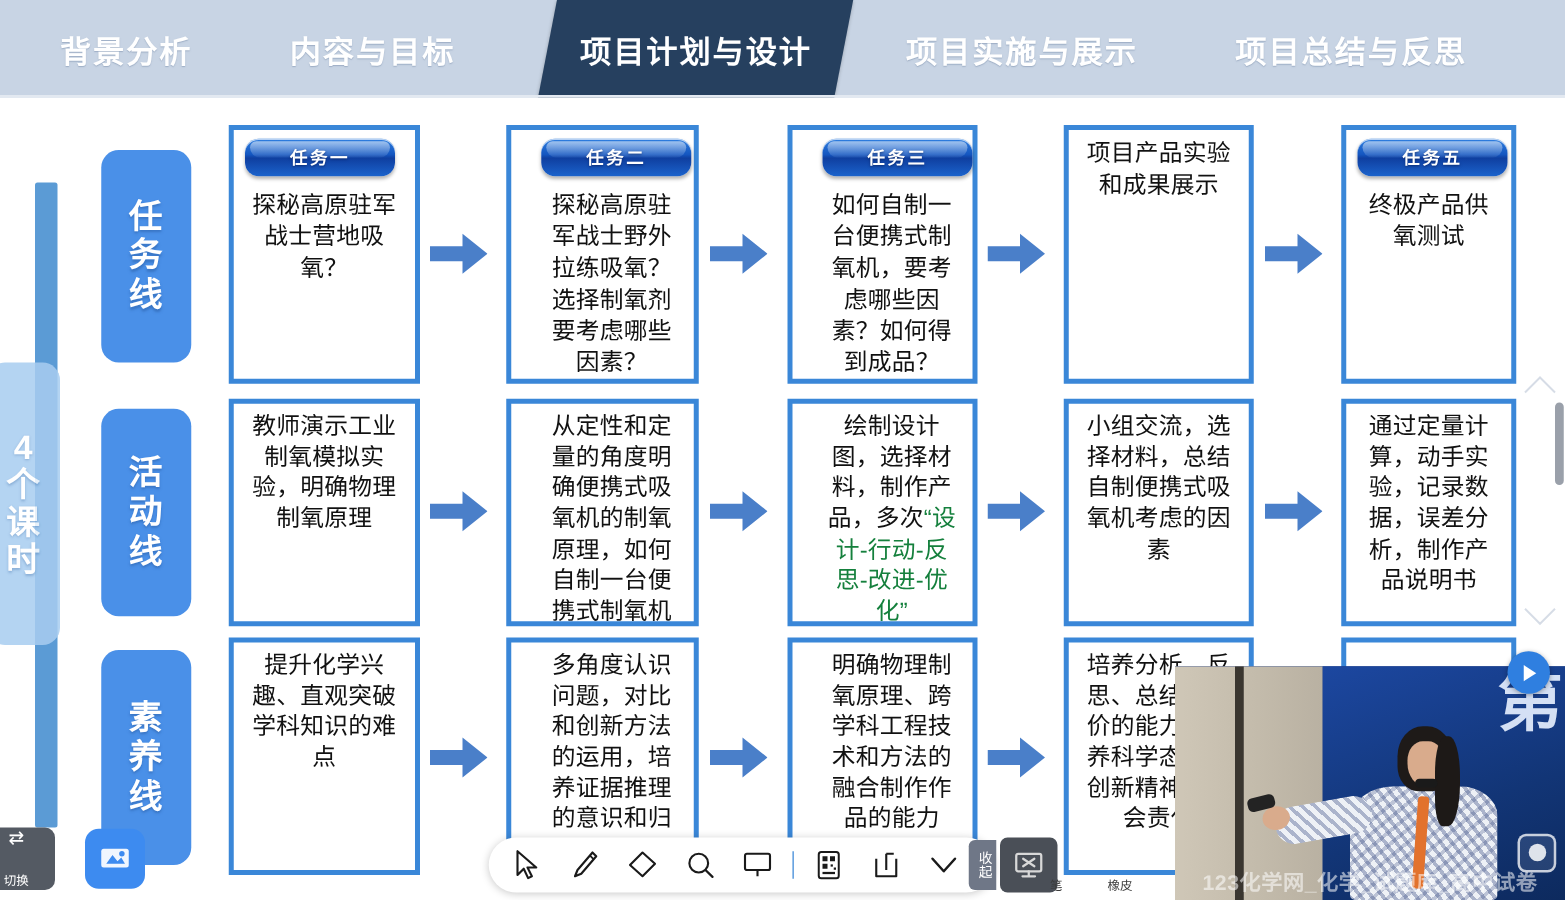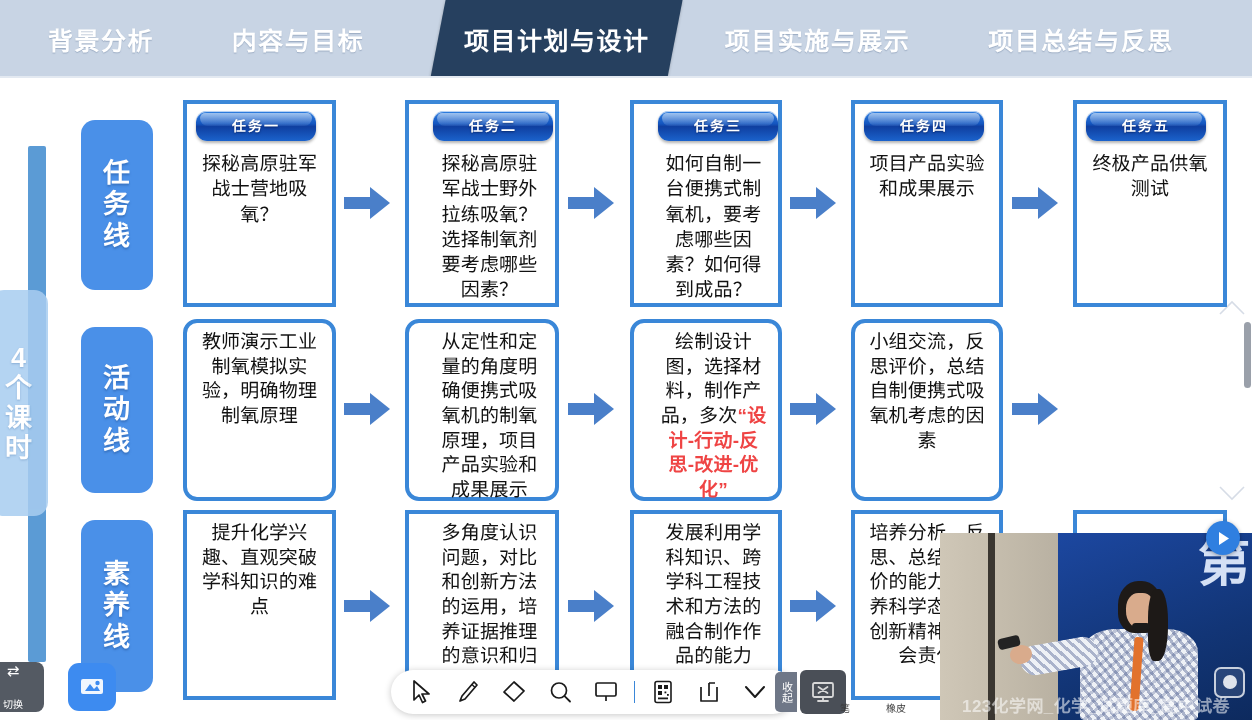--- a/index.html
+++ b/index.html
@@ -97,28 +97,28 @@
   .row-3 .row-label { left: 81px; top: 10px;  height: 172px; }
 
   
   .card {
     position: absolute;
     background: #ffffff;
     border: 4px solid #3a87d8;
     padding: 7px 9px;
   }
   .row-1 .card { top: 0; height: 207px; }
-  .row-2 .card { top: 0; height: 182px; border-radius: 14px; }
+  .row-2 .card { top: 0; height: 182px; }
   .row-3 .card { top: 0; height: 190px; }
 
   .c1 { left: 183px; width: 153px; }
   .c2 { left: 405px; width: 154px; padding-left: 24px; }
   .c3 { left: 630px; width: 152px; padding-left: 24px; }
   .c4 { left: 851px; width: 152px; }
-  .c5 { left: 1073px; width: 154px; }
+  .c5 { left: 1073px; width: 140px; }
 
   .task-badge {
     display: inline-block;
     min-width: 120px;
     padding: 4px 10px 6px 10px;
     margin-bottom: 6px;
     border-radius: 11px;
     color: #ffffff;
     font-weight: 700;
     font-size: 14px;
@@ -143,21 +143,21 @@
     font-size: 19.5px;
     line-height: 1.30;
     color: #111111;
     letter-spacing: 0.2px;
     word-break: break-all;
     text-align: center;
   }
   .row-1 .card-text { font-size: 19px; line-height: 1.33; }
   .row-2 .card-text { font-size: 19px; line-height: 1.30; }
   .row-3 .card-text { font-size: 19px; line-height: 1.30; }
-  .hl-red { color: #ef4444; font-weight: bold; }
+  .hl-red { color: #15803d; }
 
   
   .arrow {
     position: absolute;
     width: 46px; height: 36px;
   }
   .row-1 .arrow { top: 85px; }
   .row-2 .arrow { top: 72px; }
   .row-3 .arrow { top: 78px; }
   .a1 { left: 344px; }
@@ -431,23 +431,20 @@
         <div class="card-text">如何自制一台便携式制氧机，要考虑哪些因素？如何得到成品？</div>
       </div>
 
       <div class="arrow a3">
         <svg viewBox="0 0 46 36">
             <path d="M0 12 L26 12 L26 2 L46 18 L26 34 L26 24 L0 24 Z" fill="#4a7fc9"></path>
           </svg>
       </div>
 
       <div class="card c4">
-        <div class="task-badge">
-          <span class="tb-text">任务四</span>
-        </div>
         <div class="card-text">项目产品实验和成果展示</div>
       </div>
 
       <div class="arrow a4">
         <svg viewBox="0 0 46 36">
             <path d="M0 12 L26 12 L26 2 L46 18 L26 34 L26 24 L0 24 Z" fill="#4a7fc9"></path>
           </svg>
       </div>
 
       <div class="card c5">
@@ -469,49 +466,52 @@
         <div class="card-text">教师演示工业制氧模拟实验，明确物理制氧原理</div>
       </div>
 
       <div class="arrow a1">
         <svg viewBox="0 0 46 36">
             <path d="M0 12 L26 12 L26 2 L46 18 L26 34 L26 24 L0 24 Z" fill="#4a7fc9"></path>
           </svg>
       </div>
 
       <div class="card c2">
-        <div class="card-text">从定性和定量的角度明确便携式吸氧机的制氧原理，项目产品实验和成果展示</div>
+        <div class="card-text">从定性和定量的角度明确便携式吸氧机的制氧原理，如何自制一台便携式制氧机</div>
       </div>
 
       <div class="arrow a2">
         <svg viewBox="0 0 46 36">
             <path d="M0 12 L26 12 L26 2 L46 18 L26 34 L26 24 L0 24 Z" fill="#4a7fc9"></path>
           </svg>
       </div>
 
       <div class="card c3">
         <div class="card-text"><span>绘制设计图，选择材料，制作产品，多次</span><span class="hl-red">“设计-行动-反思-改进-优化”</span></div>
       </div>
 
       <div class="arrow a3">
         <svg viewBox="0 0 46 36">
             <path d="M0 12 L26 12 L26 2 L46 18 L26 34 L26 24 L0 24 Z" fill="#4a7fc9"></path>
           </svg>
       </div>
 
       <div class="card c4">
-        <div class="card-text">小组交流，反思评价，总结自制便携式吸氧机考虑的因素</div>
+        <div class="card-text">小组交流，选择材料，总结自制便携式吸氧机考虑的因素</div>
       </div>
 
       <div class="arrow a4">
         <svg viewBox="0 0 46 36">
             <path d="M0 12 L26 12 L26 2 L46 18 L26 34 L26 24 L0 24 Z" fill="#4a7fc9"></path>
           </svg>
       </div>
 
+      <div class="card c5">
+        <div class="card-text">通过定量计算，动手实验，记录数据，误差分析，制作产品说明书</div>
+      </div>
     </div>
 
     <div class="row row-3">
       <div class="row-label">
         <span class="rl-char">素</span>
         <span class="rl-char">养</span>
         <span class="rl-char">线</span>
       </div>
 
       <div class="card c1">
@@ -528,21 +528,21 @@
         <div class="card-text">多角度认识问题，对比和创新方法的运用，培养证据推理的意识和归纳总结的能力</div>
       </div>
 
       <div class="arrow a2">
         <svg viewBox="0 0 46 36">
             <path d="M0 12 L26 12 L26 2 L46 18 L26 34 L26 24 L0 24 Z" fill="#4a7fc9"></path>
           </svg>
       </div>
 
       <div class="card c3">
-        <div class="card-text">发展利用学科知识、跨学科工程技术和方法的融合制作作品的能力</div>
+        <div class="card-text">明确物理制氧原理、跨学科工程技术和方法的融合制作作品的能力</div>
       </div>
 
       <div class="arrow a3">
         <svg viewBox="0 0 46 36">
             <path d="M0 12 L26 12 L26 2 L46 18 L26 34 L26 24 L0 24 Z" fill="#4a7fc9"></path>
           </svg>
       </div>
 
       <div class="card c4">
         <div class="card-text">培养分析、反思、总结和评价的能力，培养科学态度和创新精神、社会责任</div>

